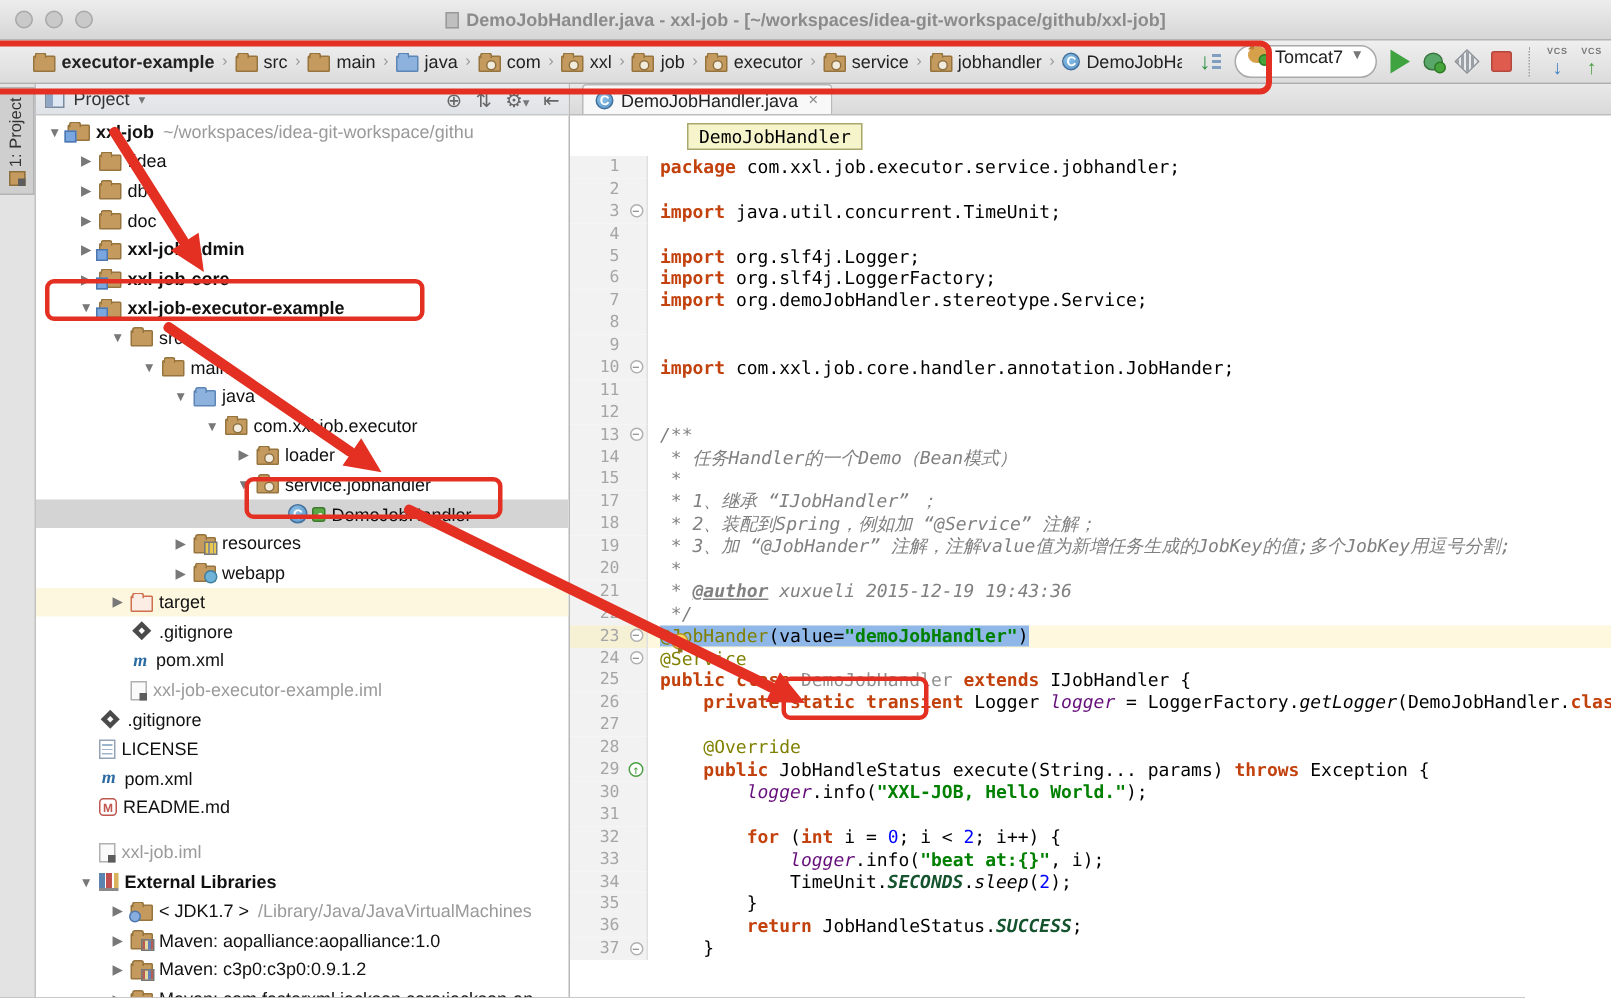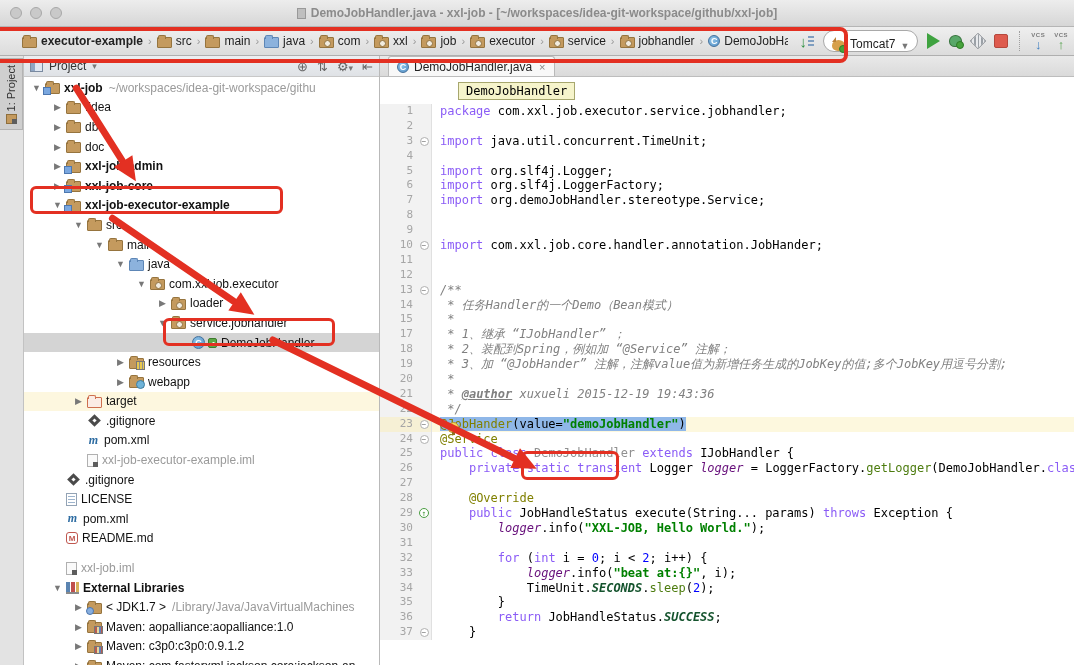--- a/index.html
+++ b/index.html
@@ -23,21 +23,21 @@
   .crumbs { display:flex; align-items:center; overflow:hidden; white-space:nowrap; flex:0 1 auto;
             width:788px;padding-left:20px; }
   .crumb { display:flex; align-items:center; gap:4px; font-size:12px; color:#222; padding:0 2px; }
   .crumb.b { font-weight:bold; }
   .crumb-sep { color:#9a9a9a; font-size:11px; padding:0 3px; }
   .rungroup { display:flex; align-items:center; gap:9px; margin-left:auto; }
   .navdown { display:flex; align-items:flex-start; gap:1px; }
   .navdown .ar { color:#2e9141; font-weight:bold; font-size:15px; line-height:15px; }
   .grid6 { width:6px; height:10px; margin-top:2px;
            background:repeating-linear-gradient(#7f9ec0 0 2px, transparent 2px 4px); }
-  .combo { display:flex; align-items:flex-end; gap:5px; background:#fff; border:1px solid #a9a9a9;
+  .combo { display:flex; align-items:flex-start; gap:5px; background:#fff; border:1px solid #a9a9a9;
            border-radius:11px; height:22px; padding:0 8px; font-size:12px; color:#222; }
   .caret { color:#777; font-size:9px; }
   .ic-cat { position:relative; width:13px; height:11px; background:#d7a04b; border-radius:50% 50% 45% 45%; }
   .ic-cat::before { content:''; position:absolute; top:-3px; left:0px; border-left:4px solid transparent;
                     border-right:0px solid transparent; border-bottom:5px solid #b9813a; }
   .ic-cat::after { content:''; position:absolute; right:-2px; bottom:-2px; width:6px; height:6px;
                    border-radius:50%; background:#47a33c; border:1px solid #2e7a26; }
   .ic-run { width:0; height:0; border-left:13px solid #3fa340; border-top:8px solid transparent;
             border-bottom:8px solid transparent; }
   .ic-bug { position:relative; width:13px; height:12px; background:#59a869; border:1px solid #39743f;
@@ -138,30 +138,30 @@
   .cline.cur { background:#fdf8de; }
   .gut { flex:0 0 52px; display:flex; align-items:center; background:#f2f2f2; border-right:1px solid #e0e0e0; }
   .cline.cur .gut { background:#f6f0d5; }
   .lnum { flex:1; text-align:right; color:#a6a6a6; font-size:11px; padding-right:4px; }
   .fold { width:14px; text-align:center; color:#9a9a9a; font-size:9px; line-height:9px; }
   .fold .fm { display:inline-block; width:9px; height:9px; border:1px solid #b0b0b0; border-radius:50%;
               background:#fff; line-height:7px; font-size:8px; color:#777; }
   .ovr { display:inline-block; width:10px; height:10px; border:1px solid #4b9e43; border-radius:50%;
          color:#4b9e43; font-size:8px; line-height:9px; text-align:center; background:#fff; }
   .ctext { padding-left:8px; }
-  .k { color:#8b5cf6; font-weight:normal; }
+  .k { color:#c2410c; font-weight:bold; }
   .p { color:#000; }
   .s { color:#008000; font-weight:bold; }
   .n { color:#0000ff; }
   .c { color:#808080; font-style:italic; }
   .t { color:#808080; font-style:italic; font-weight:bold; text-decoration:underline; }
   .a { color:#808000; }
   .f { color:#660e7a; font-style:italic; }
   .sf { color:#14532d; font-style:italic; font-weight:bold; }
-  .sm { color:#4d7c0f; }
+  .sm { color:#000000; font-style:italic; }
   .g { color:#909090; }
   .selspan { background:#8fb7e8; }
 
   .hintbox { position:absolute; left:458px; top:82px; background:#f6f4cb; border:1px solid #a7a76e;
              padding:1px 7px; font-family:"DejaVu Sans Mono",monospace; font-size:12px; color:#000; z-index:5; }
   .bulb { position:absolute; left:448px; top:422px; width:11px; height:11px; background:#f5d95c;
           border:1px solid #b8962e; border-radius:50% 50% 40% 40%; z-index:6; }
   .bulb::after { content:''; position:absolute; left:3px; bottom:-3px; width:3px; height:3px; background:#8b7322; }
 
   

